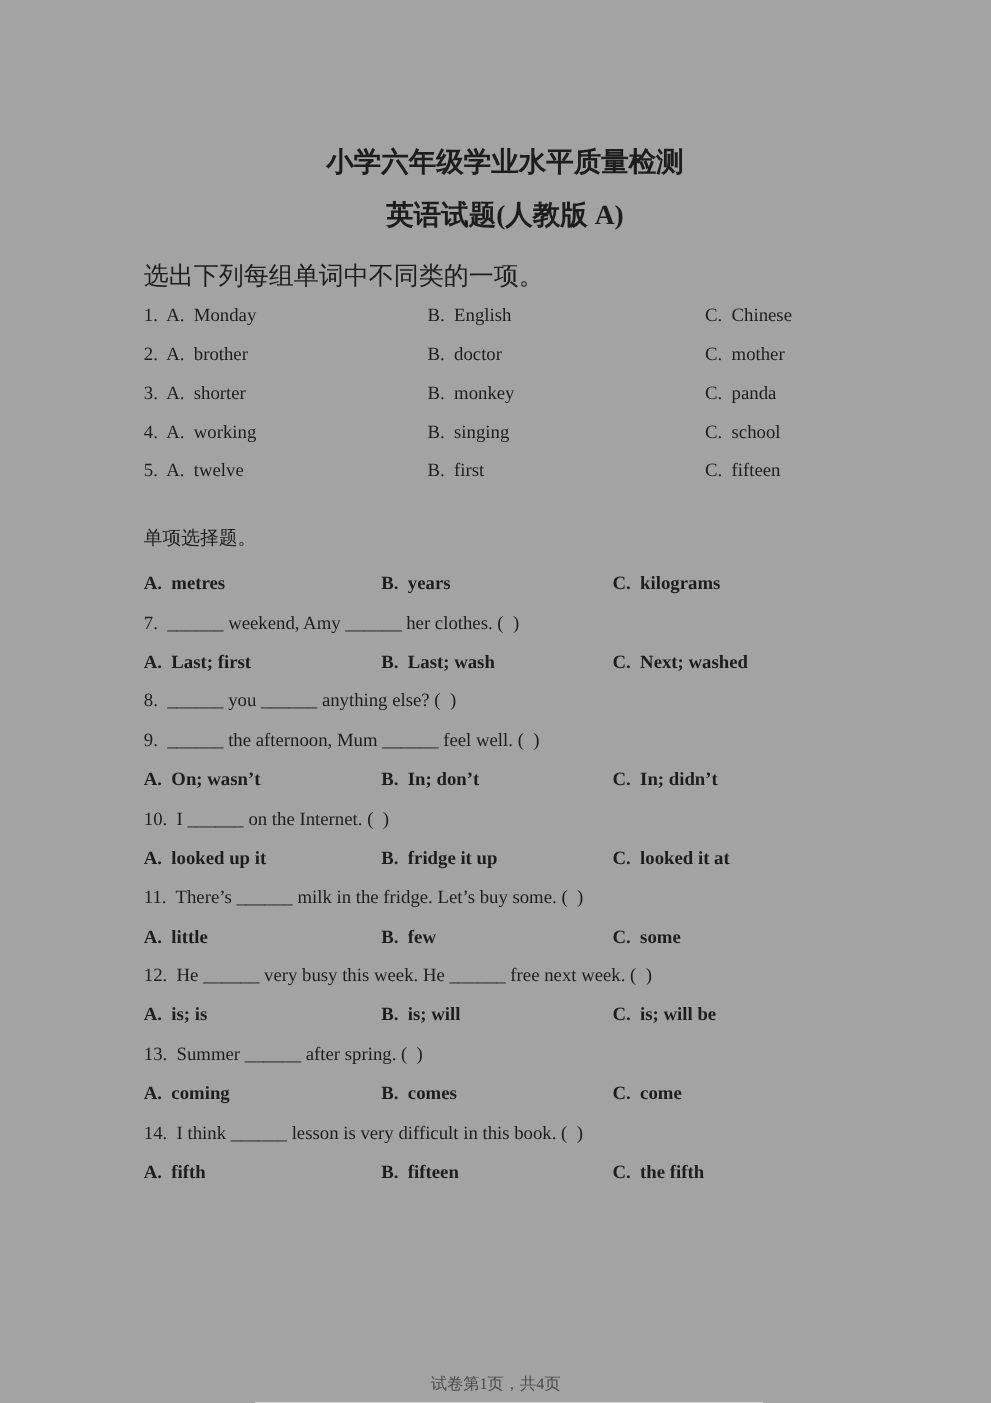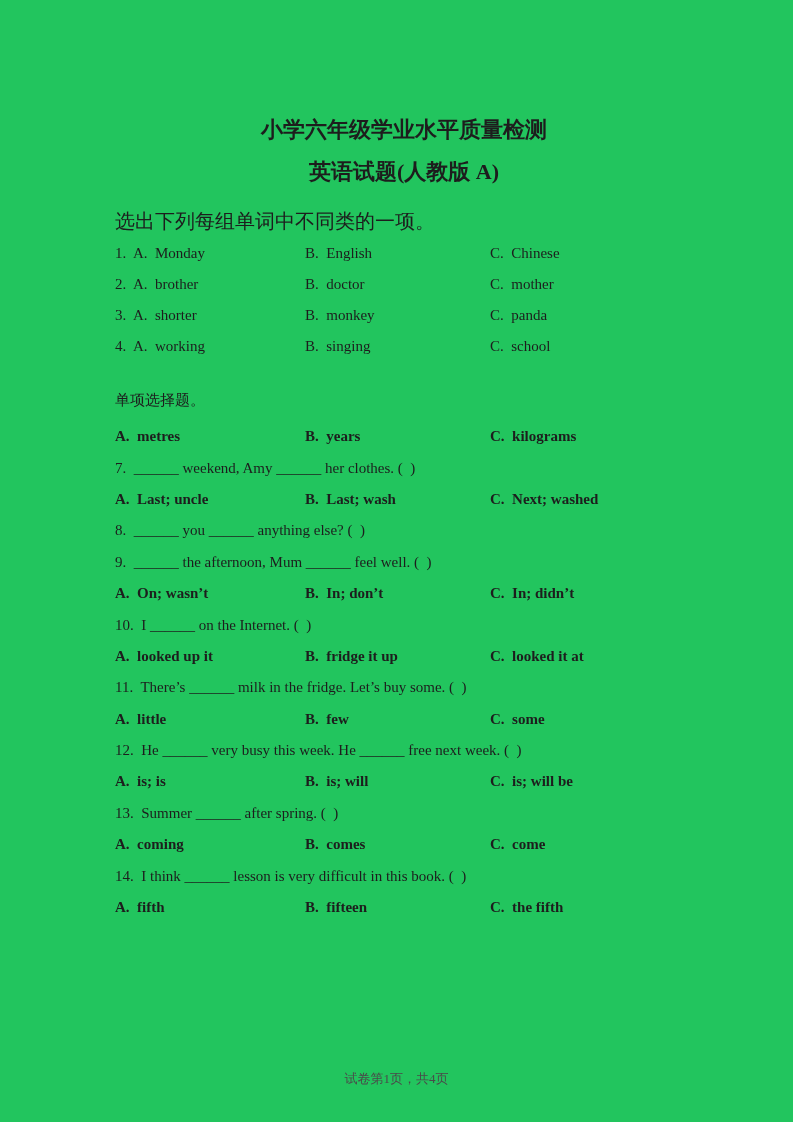--- a/index.html
+++ b/index.html
@@ -5,21 +5,21 @@
   html, body {
     margin: 0;
     padding: 0;
     background: #ffffff;
   }
   .page {
     position: relative;
     width: 793px;
     height: 1122px;
     margin: 0 auto;
-    background: #22c55e;
+    background: #a3a3a3;
     box-sizing: border-box;
     padding: 0 100px 0 115px;
     overflow: hidden;
     font-family: "Liberation Serif", "DejaVu Serif", serif;
     color: #1d1d1d;
   }
   .title {
     margin: 0;
     padding-top: 115px;
     font-size: 22px;
@@ -44,20 +44,21 @@
   }
   .word-rows {
     margin-top: 6px;
   }
   .wrow {
     display: grid;
     grid-template-columns: 190px 185px 1fr;
     height: 31px;
     align-items: center;
     font-size: 15px;
+    gap: 37px;
   }
   .cell {
     white-space: pre-wrap;
   }
   .section-heading {
     margin: 28px 0 0 0;
     font-size: 15px;
     line-height: 21px;
     white-space: pre-wrap;
   }
@@ -77,21 +78,21 @@
     grid-template-columns: 190px 185px 1fr;
     height: 31.4px;
     align-items: center;
     font-size: 15px;
     font-weight: bold;
   }
   .footer {
     position: absolute;
     left: 0;
     right: 0;
-    top: 1070px;
+    top: 1098px;
     text-align: center;
     font-size: 13px;
     color: #4a4a4a;
     white-space: pre-wrap;
   }
 </style>
 </head>
 <body>
 
 <div class="page">
@@ -115,35 +116,40 @@
     <div class="wrow">
       <span class="cell">3.  A.  shorter</span>
       <span class="cell">B.  monkey</span>
       <span class="cell">C.  panda</span>
     </div>
     <div class="wrow">
       <span class="cell">4.  A.  working</span>
       <span class="cell">B.  singing</span>
       <span class="cell">C.  school</span>
     </div>
+    <div class="wrow">
+      <span class="cell">5.  A.  twelve</span>
+      <span class="cell">B.  first</span>
+      <span class="cell">C.  fifteen</span>
+    </div>
   </div>
 
   <p class="section-heading">单项选择题。</p>
 
   <div class="mc-questions">
 
     <div class="orow">
       <span class="cell">A.  metres</span>
       <span class="cell">B.  years</span>
       <span class="cell">C.  kilograms</span>
     </div>
 
     <p class="stem">7.  ______ weekend, Amy ______ her clothes. (  )</p>
     <div class="orow">
-      <span class="cell">A.  Last; uncle</span>
+      <span class="cell">A.  Last; first</span>
       <span class="cell">B.  Last; wash</span>
       <span class="cell">C.  Next; washed</span>
     </div>
 
     <p class="stem">8.  ______ you ______ anything else? (  )</p>
 
     <p class="stem">9.  ______ the afternoon, Mum ______ feel well. (  )</p>
     <div class="orow">
       <span class="cell">A.  On; wasn’t</span>
       <span class="cell">B.  In; don’t</span>

